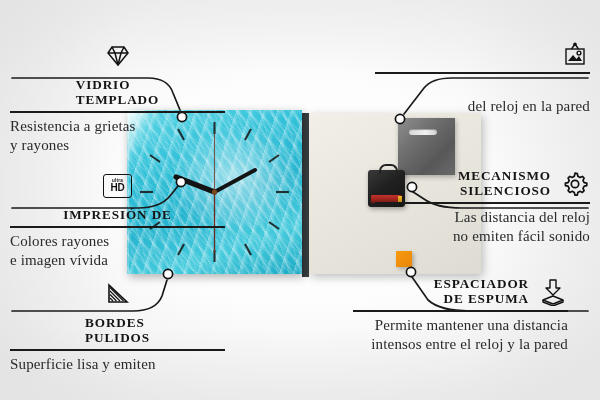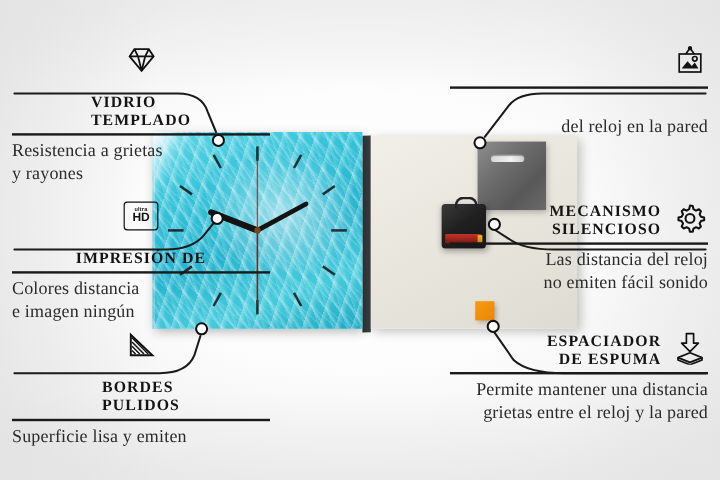--- a/index.html
+++ b/index.html
@@ -157,21 +157,21 @@
     align-items: center;
     gap: 9px;
     flex-direction: column;
   }
   .feature.right .f-head { flex-direction: row-reverse; }
 
   .f-icon {
     flex: 0 0 auto;
     width: 30px; height: 30px;
     display: flex;
-    align-items: flex-start;
+    align-items: flex-end;
     justify-content: center;
     color: #111;
   }
   .f-title {
     font-family: "Liberation Serif", serif;
     font-size: 13.2px;
     font-weight: 700;
     letter-spacing: .9px;
     line-height: 1.14;
     color: #141414;
@@ -190,21 +190,21 @@
     color: #2a2a2a;
     letter-spacing: .15px;
   }
 
   
   #feat-glass    { left: 10px;  top: 38px;  }
   #feat-print    { left: 10px;  top: 168px; }
   #feat-edges    { left: 10px;  top: 276px; }
   #feat-handles  { left: 375px; top: 38px;  }
   #feat-mech     { left: 375px; top: 168px; }
-  #feat-spacer   { left: 375px; top: 276px; }
+  #feat-spacer   { left: 353px; top: 276px; }
 
   .hd-badge {
     width: 27px; height: 22px;
     border: 1.6px solid #111;
     border-radius: 3px;
     display: flex; flex-direction: column;
     align-items: center; justify-content: center;
     line-height: 1;
   }
   .hd-badge .u {
@@ -310,22 +310,22 @@
           <span class="u">ultra</span>
           <span class="h">HD</span>
         </span>
       </span>
       <span class="f-title">
         <span>IMPRESIÓN DE</span><br>
       </span>
     </div>
     <div class="f-rule"></div>
     <div class="f-sub">
-      <span>Colores distancia</span><br>
-      <span>e imagen ningún</span>
+      <span>Colores rayones</span><br>
+      <span>e imagen vívida</span>
     </div>
   </div>
 
   <div class="feature left" id="feat-edges">
     <div class="f-head">
       <span class="f-icon">
         <svg width="26" height="24" viewBox="0 0 26 24" fill="none" stroke="#111" stroke-width="1.5">
           <path d="M4 3 L4 20 L22 20 Z" stroke-width="1.6"></path>
           <path d="M5 5.5 L18.5 19 M5 9 L15 19 M5 12.5 L11.5 19 M5 16 L8 19" stroke-width="1.2"></path>
         </svg>
@@ -390,17 +390,17 @@
         </svg>
       </span>
       <span class="f-title">
         <span>ESPACIADOR</span><br>
         <span>DE ESPUMA</span>
       </span>
     </div>
     <div class="f-rule"></div>
     <div class="f-sub">
       <span>Permite mantener una distancia</span><br>
-      <span>grietas entre el reloj y la pared</span>
+      <span>intensos entre el reloj y la pared</span>
     </div>
   </div>
 
 </div>
 
 </body></html>

